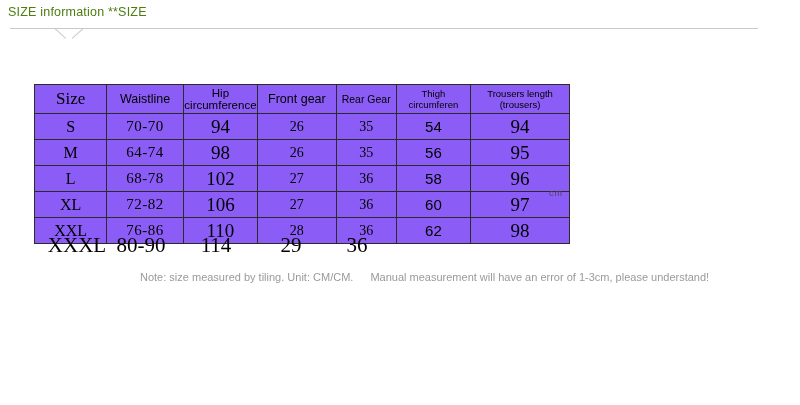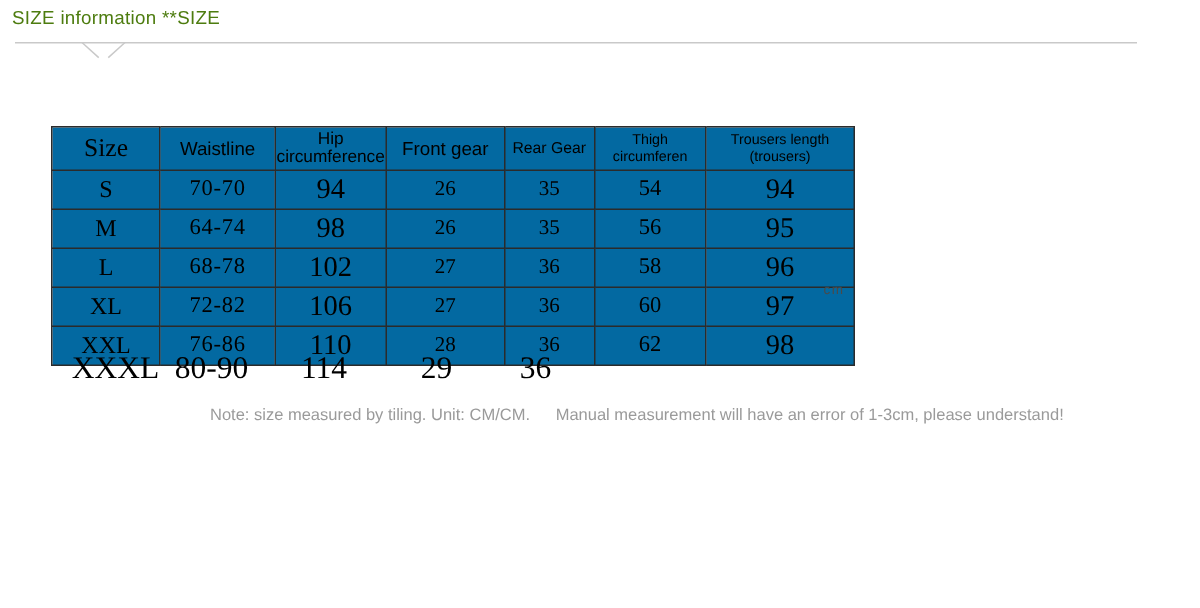--- a/index.html
+++ b/index.html
@@ -79,21 +79,21 @@
     width: 536px;
   }
   table.size-table td,
   table.size-table th {
     border: 1px solid #2b2b2b;
     text-align: center;
     vertical-align: middle;
     padding: 0;
     color: #000;
     font-weight: normal;
-    background: #0369a1;
+    background: #8b5cf6;
   }
   
   .c0 { width: 70px; }
   .c1 { width: 74px; }
   .c2 { width: 72px; }
   .c3 { width: 76px; }
   .c4 { width: 58px; }
   .c5 { width: 72px; }
   .c6 { width: 96px; }
 
@@ -104,21 +104,21 @@
   .h-mid    { font-size: 12.5px; }
   .h-tiny   { font-size: 9.5px; }
   .h-two    { font-size: 10.5px; line-height: 11px; }
 
   
   tr.body td { height: 25px; }
   .v-label  { font-size: 16px; font-family: "Liberation Serif", serif; }
   .v-waist  { font-size: 15px; font-family: "Liberation Serif", serif; letter-spacing: .5px; }
   .v-big    { font-size: 19px; font-family: "Liberation Serif", serif; }
   .v-mid    { font-size: 14px; font-family: "Liberation Serif", serif; }
-  .v-thigh  { font-size: 15px; font-family: Liberation Serif, serif; }
+  .v-thigh  { font-size: 15px; font-family: Liberation Sans, sans-serif; }
   .v-len    { font-size: 19px; font-family: "Liberation Serif", serif; }
 
   
   #overflow-row {
     position: absolute;
     left: 34px;
     top: 233px;
     width: 560px;
     height: 32px;
     font-family: "Liberation Serif", serif;

